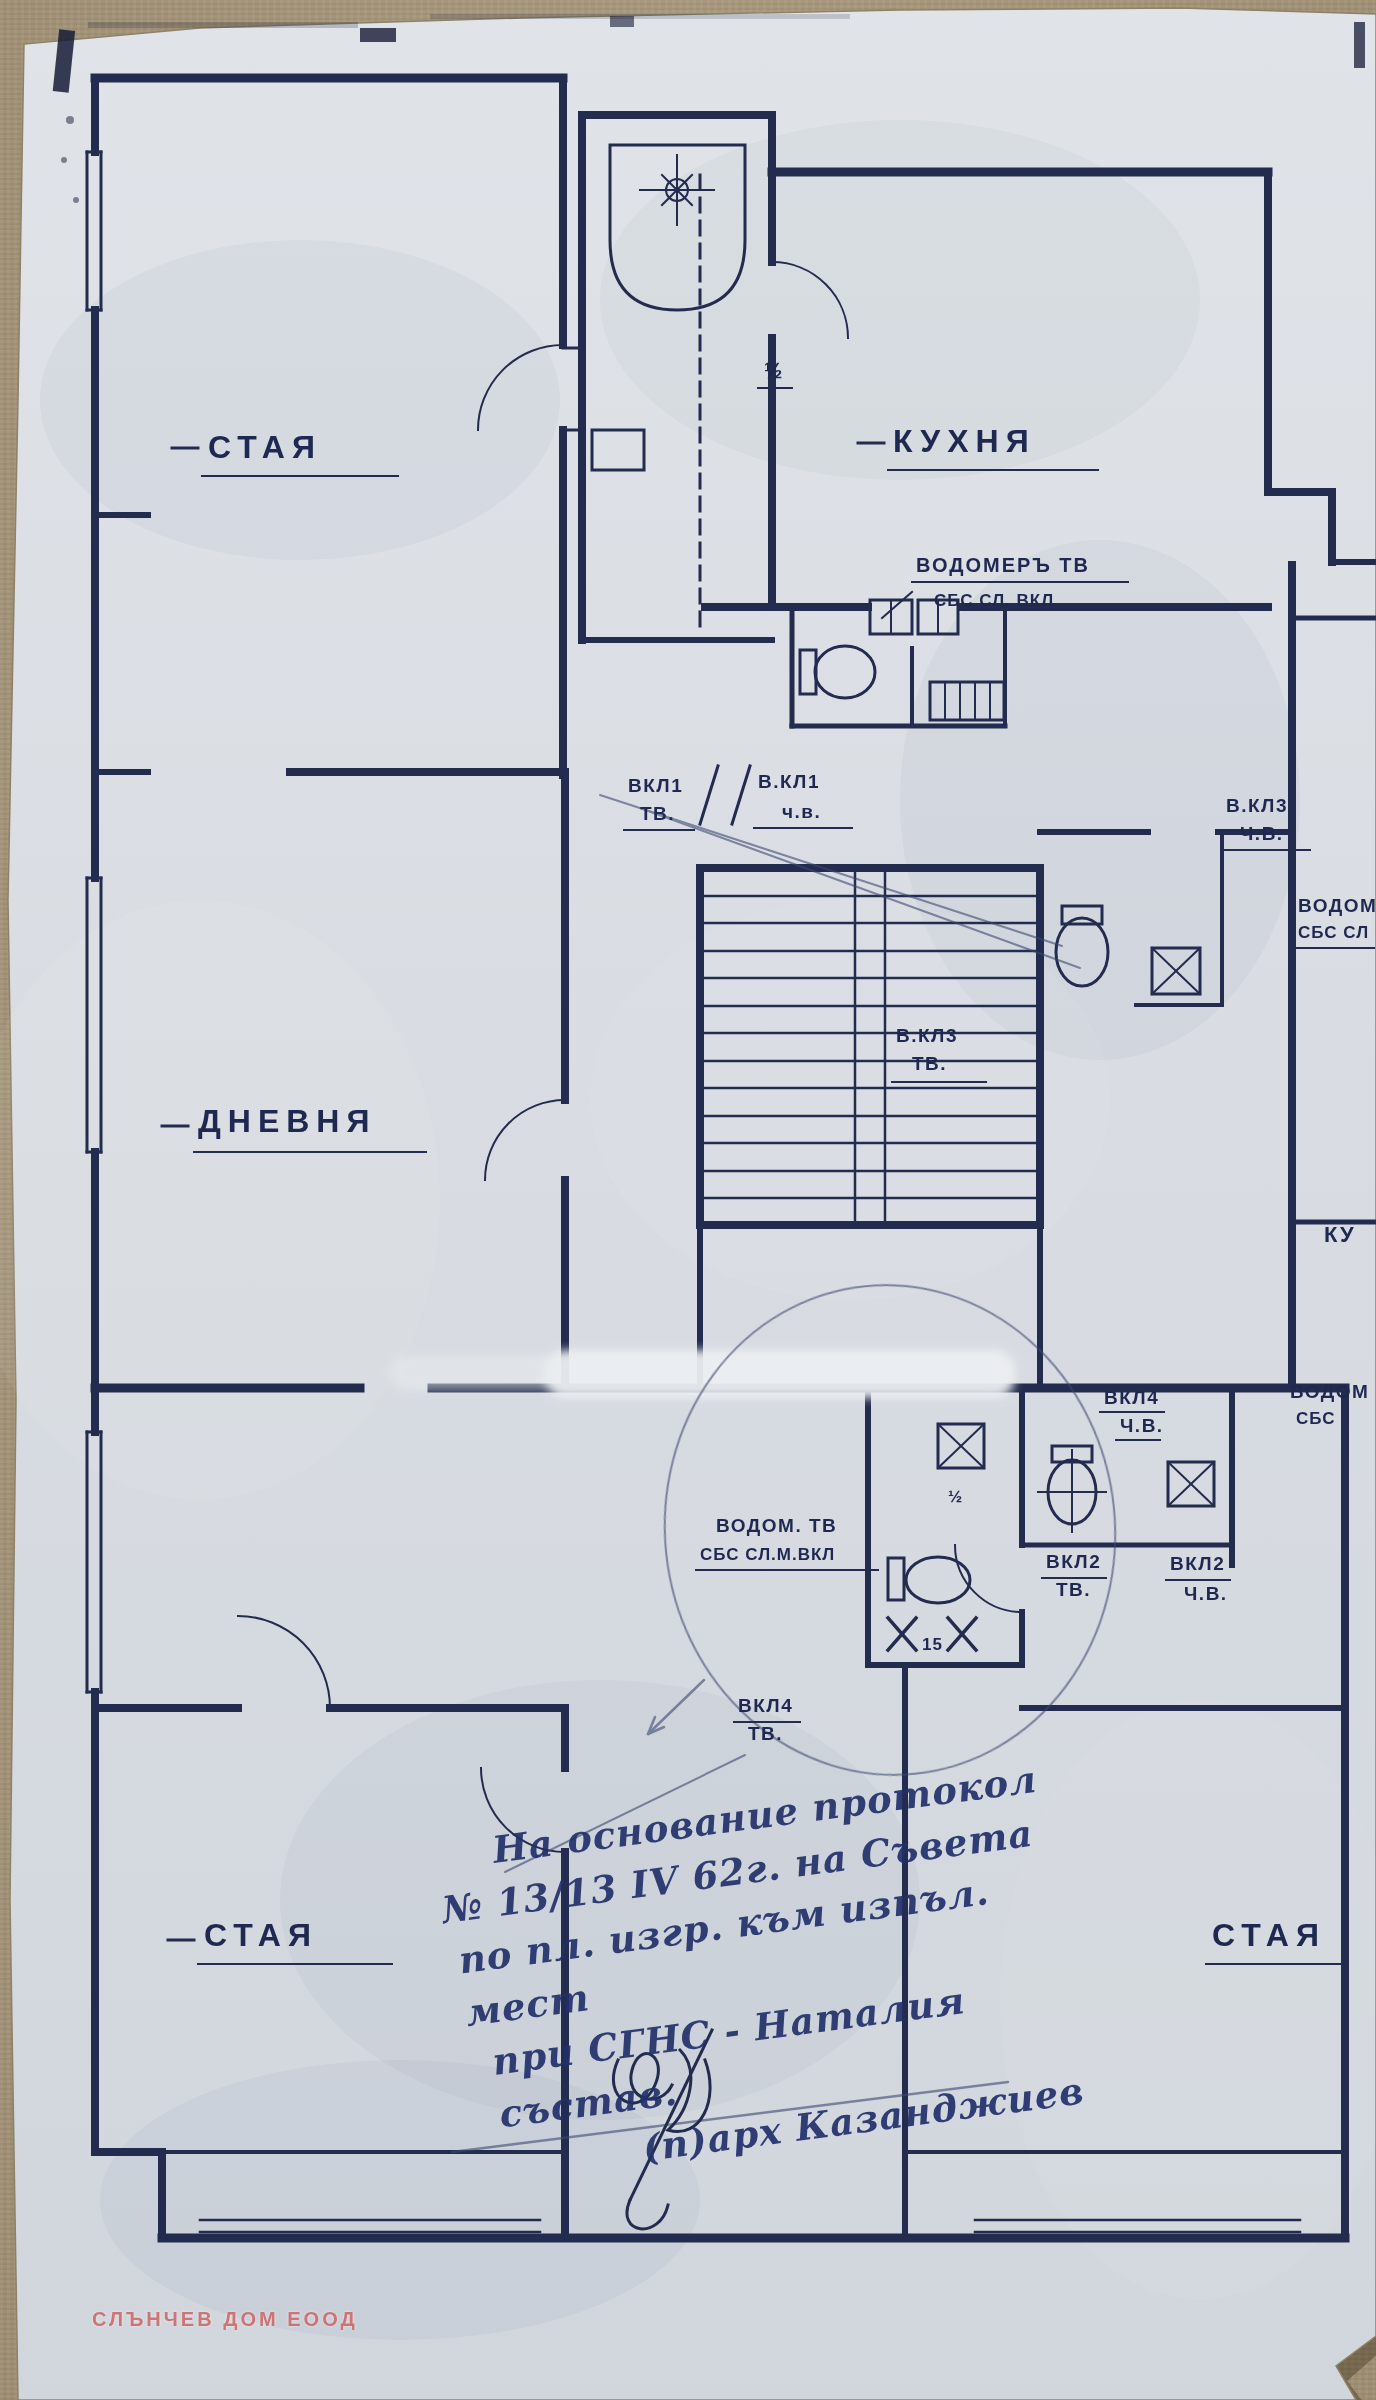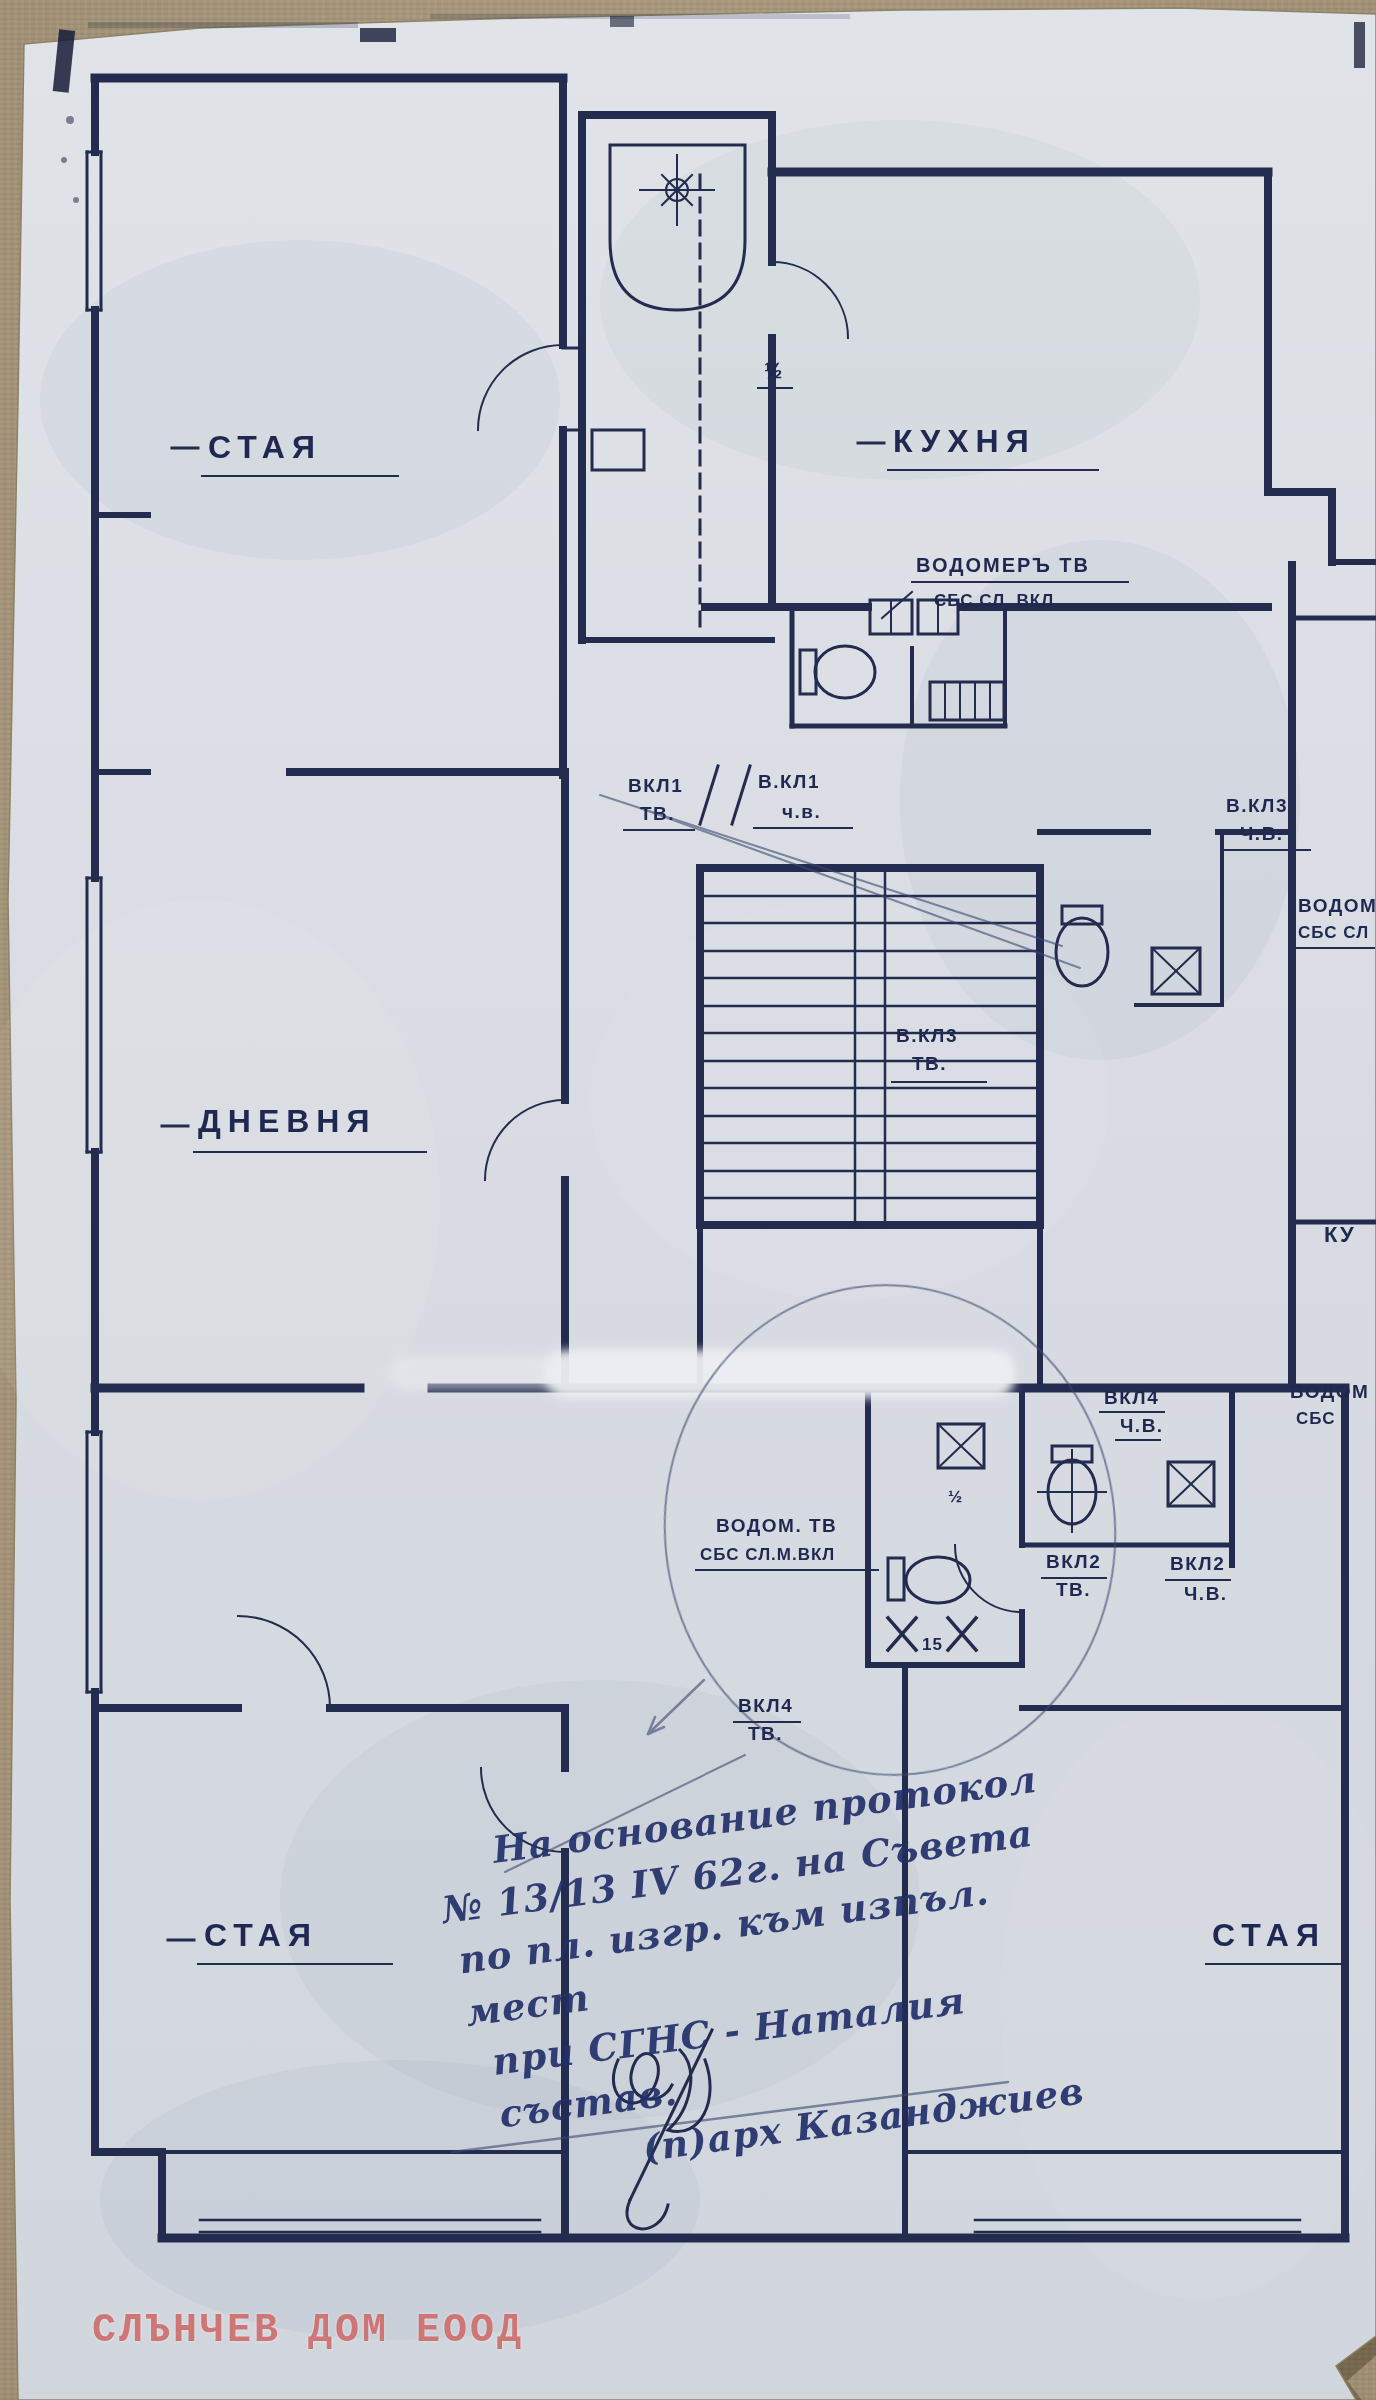--- a/index.html
+++ b/index.html
@@ -29,22 +29,22 @@
     font-family:"DejaVu Serif",serif;font-style:italic;font-weight:600;
     font-size:37px;line-height:1.42;color:#22306b;opacity:.92;letter-spacing:1px;
   }
   .notes .note-line:nth-child(1){margin-left:58px;}
   .notes .note-line:nth-child(2){margin-left:0px;}
   .notes .note-line:nth-child(3){margin-left:10px;}
   .notes .note-line:nth-child(4){margin-left:30px;}
   .notes .note-line:nth-child(5){margin-left:168px;}
   .watermark{
     position:absolute;left:92px;top:2308px;
-    font-family:Liberation Mono, monospace;font-weight:700;
-    font-size:40px;letter-spacing:3px;color:rgba(201,92,92,.82);
+    font-family:Liberation Sans, sans-serif;font-weight:700;
+    font-size:20px;letter-spacing:3px;color:rgba(201,92,92,.82);
     text-shadow:0 0 3px rgba(255,255,255,.55);
   }
 </style>
 </head>
 <body>
 
 <div class="canvas">
 
 <svg width="1376" height="2400" viewBox="0 0 1376 2400">
   <defs>

